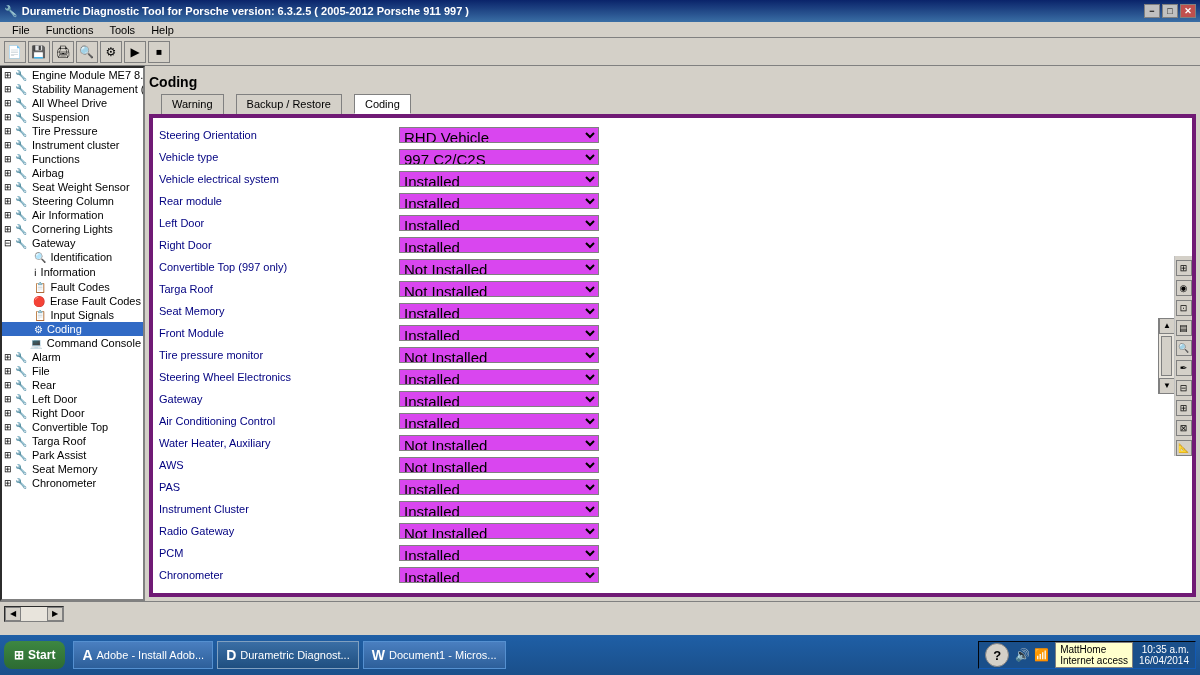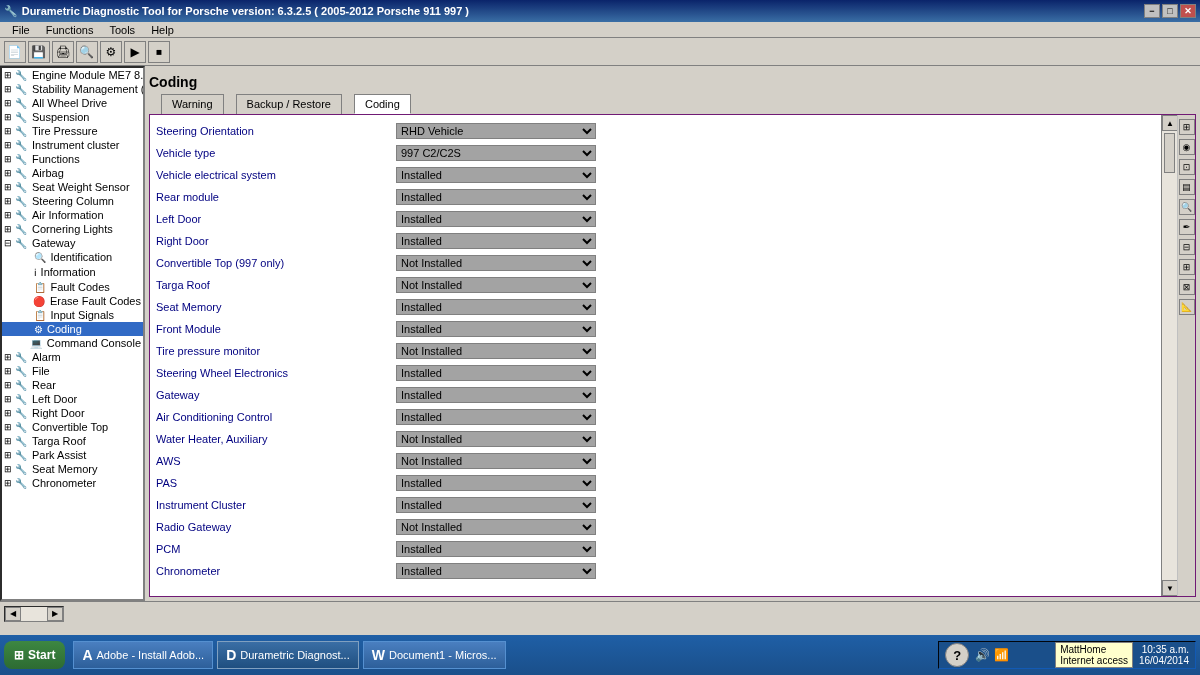--- a/index.html
+++ b/index.html
@@ -124,24 +124,25 @@
       background: white;
       border-bottom: 1px solid white;
       position: relative;
       z-index: 1;
     }
 
     
     .form-container {
       flex: 1;
       background: white;
-      border: 1px solid #701a75;
+      border: 4px solid #701a75;
       display: flex;
       overflow: hidden;
       position: relative;
+      align-items: center;
     }
     .form-scroll {
       flex: 1;
       overflow-y: scroll;
       padding: 6px;
     }
     .form-row {
       display: flex;
       align-items: center;
       margin-bottom: 2px;
@@ -151,23 +152,23 @@
       width: 240px;
       min-width: 240px;
       font-size: 11px;
       color: #000080;
       padding-right: 8px;
     }
     .form-select {
       flex: 1;
       max-width: 200px;
       height: 16px;
-      font-size: 11px;
-      border: 1px solid #808080;
-      background: #a3a3a3;
+      font-size: 15px;
+      border: 1px solid #808080;
+      background: #d946ef;
       cursor: pointer;
     }
 
     
     .right-scrollbar {
       width: 16px;
       background: #d4d0c8;
       border-left: 1px solid #808080;
       display: flex;
       flex-direction: column;
@@ -304,21 +305,20 @@
       font-weight: bold;
       font-size: 13px;
       cursor: pointer;
     }
     .matthi-box {
       background: #ffffcc;
       border: 1px solid #808080;
       padding: 1px 4px;
       font-size: 10px;
       color: black;
-      margin-left: 40px;
     }
   </style>
 </head>
 <body>
 
 <div class="title-bar">
   <div class="title-bar-text">
     <span>🔧</span>
     <span>Durametric Diagnostic Tool for Porsche version: 6.3.2.5  ( 2005-2012 Porsche 911 997 )</span>
   </div>

